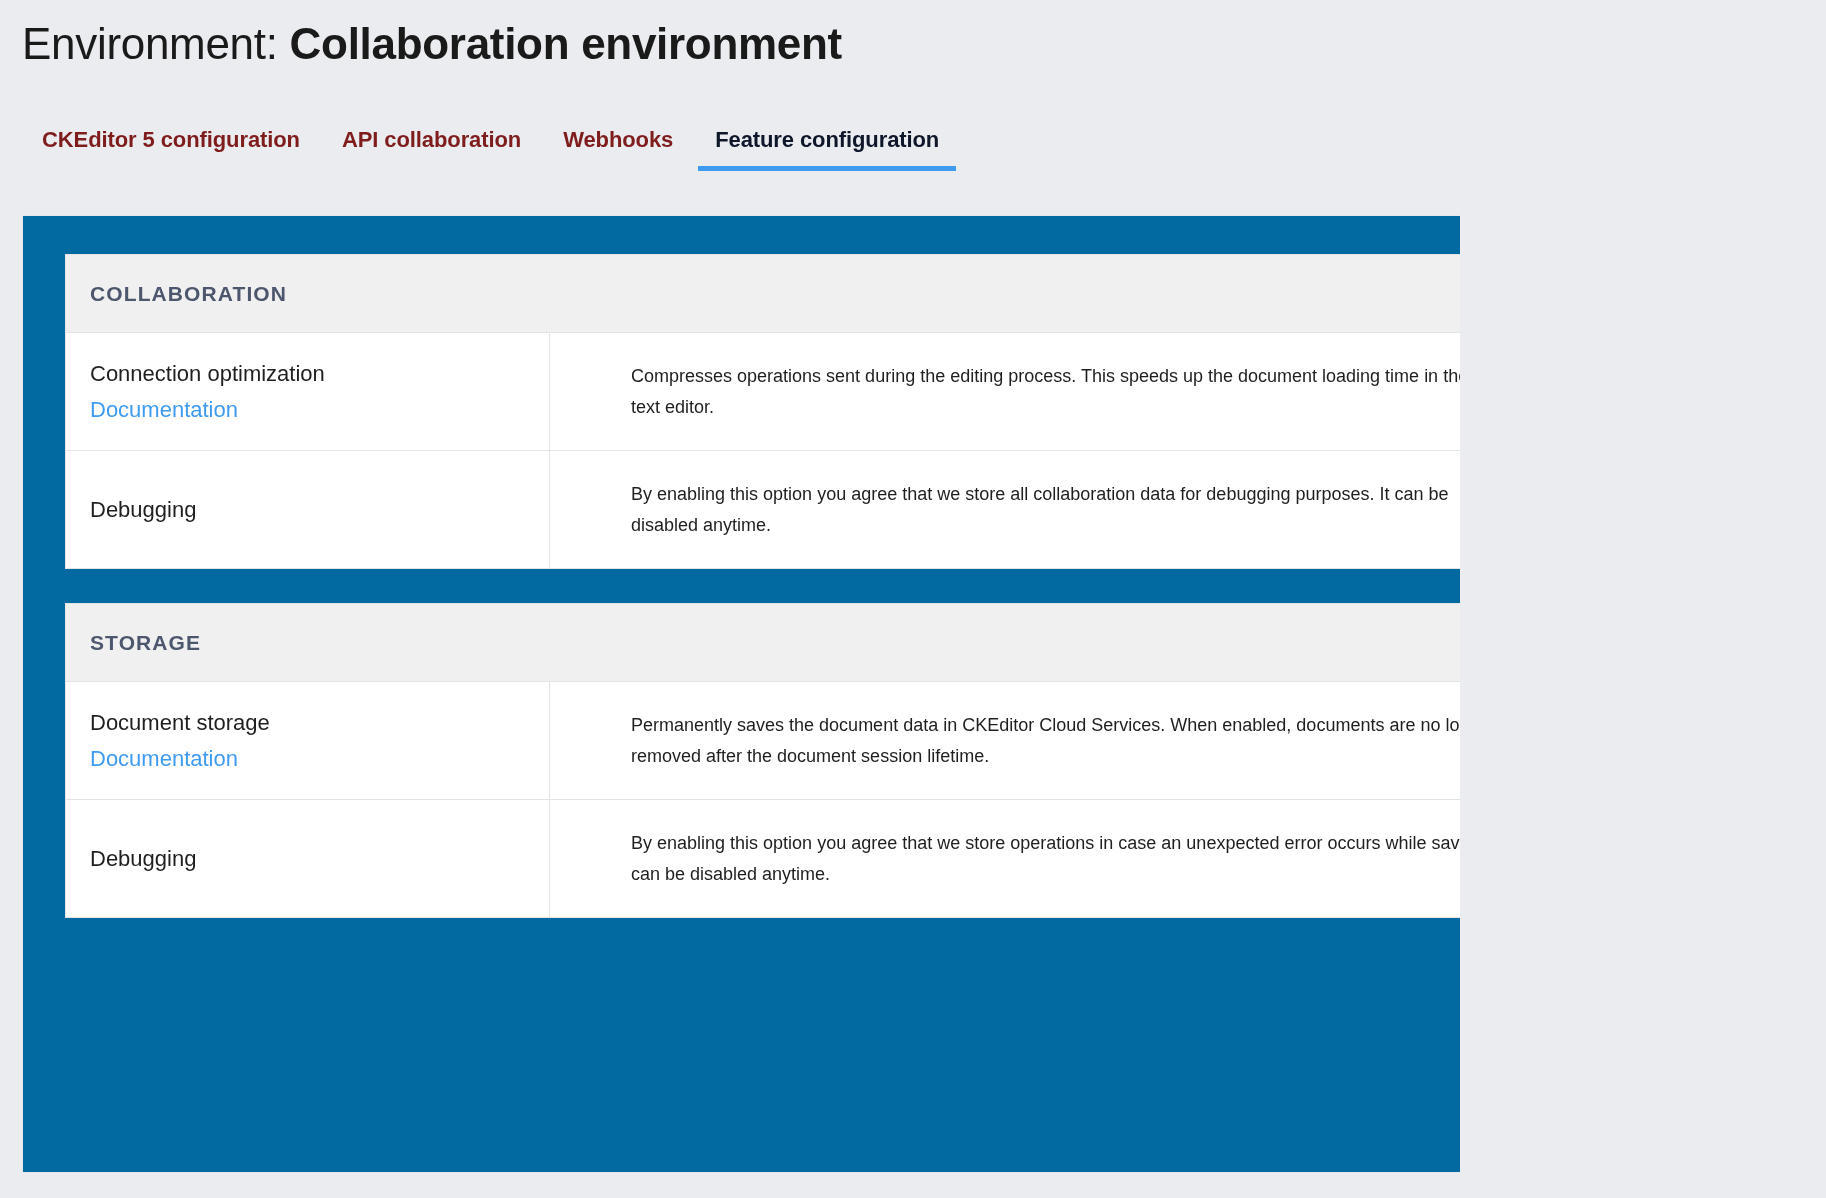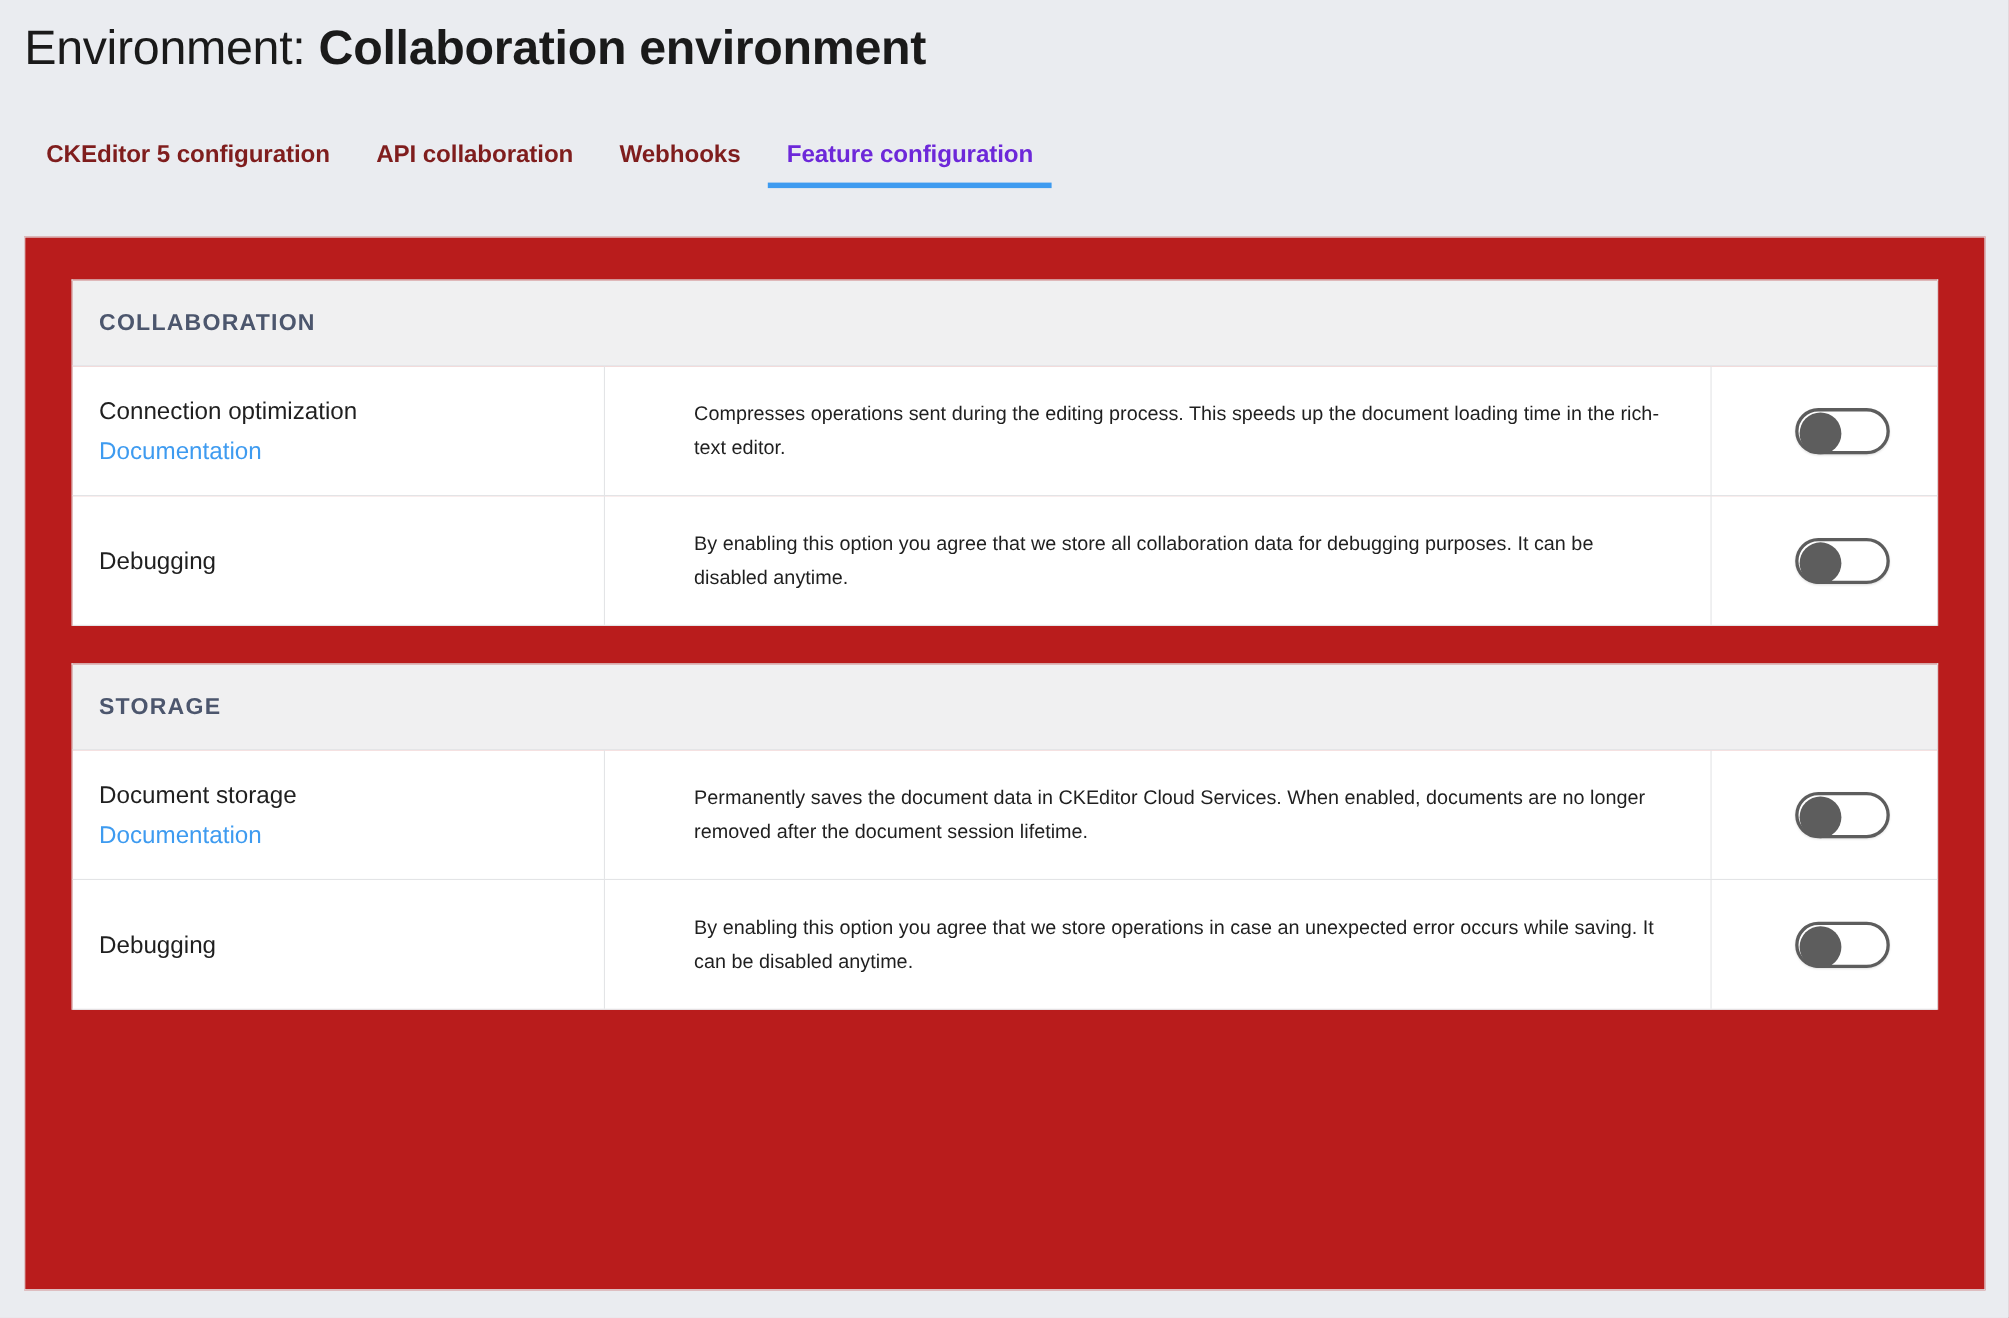--- a/index.html
+++ b/index.html
@@ -7,21 +7,21 @@
   html, body {
     width: 1826px;
     height: 1198px;
     background: #eaecf0;
     font-family: "Liberation Sans", sans-serif;
     -webkit-font-smoothing: antialiased;
   }
 
   .page {
     position: relative;
-    width: 1826px;
+    width: 1460px;
     height: 1198px;
     background: #eaecf0;
     overflow: hidden;
   }
 
   
   .header {
     padding: 18px 0 0 22px;
   }
   .page-title {
@@ -62,41 +62,41 @@
     font-weight: 700;
     color: #7f1d1d;
     padding: 0 21px 20px 21px;
     line-height: 1;
     cursor: pointer;
     white-space: nowrap;
     letter-spacing: -0.1px;
   }
   .tab:first-child { padding-left: 18px; }
   .tab.active {
-    color: #6d28d9;
+    color: #0f172a;
     margin-top: 46px;
   }
   .tab.active::after {
     content: "";
     position: absolute;
     left: 4px;
     right: 4px;
     bottom: 0;
     height: 5px;
     background: #3e9bf0;
   }
 
   
   .card {
     position: absolute;
     left: 22px;
     top: 215px;
     width: 1783px;
     height: 958px;
-    background: #b91c1c;
+    background: #0369a1;
     border: 1px solid #e6e7e9;
   }
 
   .table-wrap {
     padding: 38px 42px 0 42px;
   }
 
   .section {
     border: 1px solid #e3e4e6;
     border-bottom: none;

